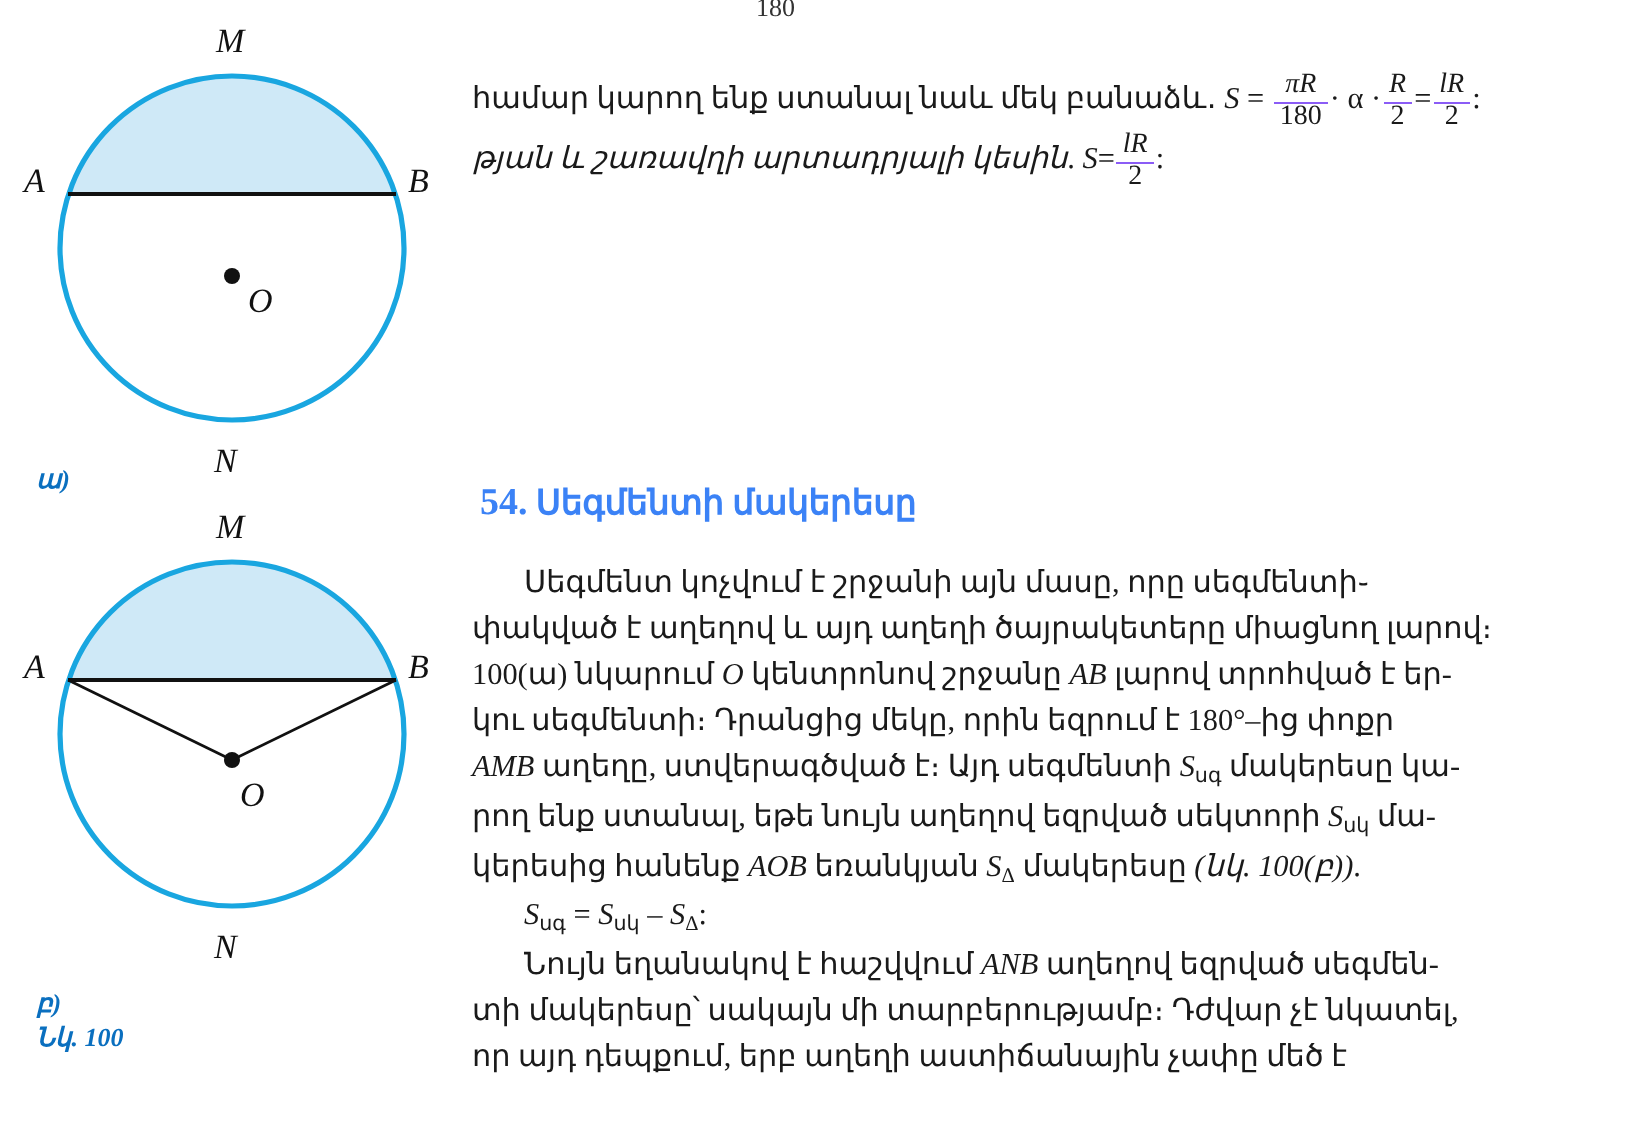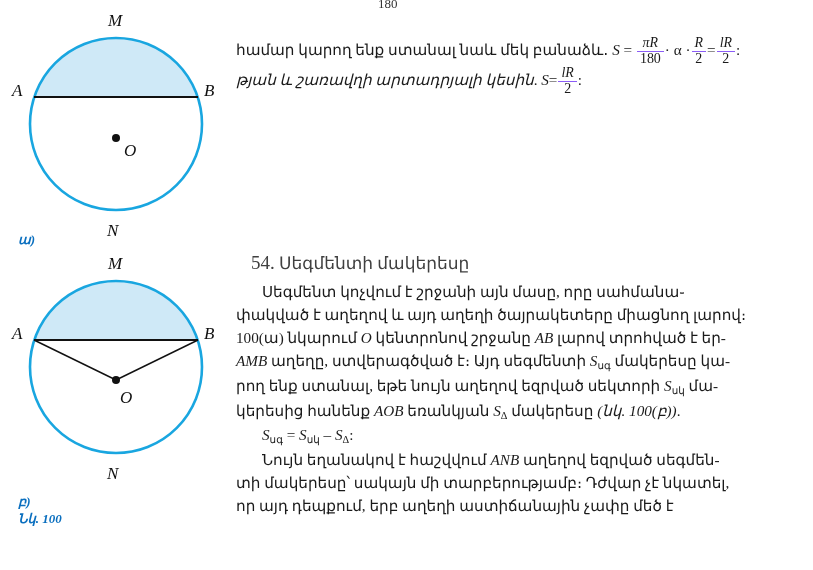--- a/index.html
+++ b/index.html
@@ -96,24 +96,24 @@
   .frac .den {
     display: block;
     padding: 0 3px;
   }
   .sub {
     font-size: 0.68em;
     vertical-align: -0.28em;
     font-style: normal;
   }
   .section-head {
-    color: #404040;
-    font-weight: normal;
+    color: #3b82f6;
+    font-weight: bold;
     font-size: 17px;
-    margin: 15px;
+    margin: 4px;
   }
   .section-head .num { font-size: 19px; }
   .eq-line {
     margin: 0;
     padding-left: 26px;
   }
   .row-1 { position: absolute; top: 24px; left: 0; width: 570px; }
   .row-2 { position: absolute; top: 222px; left: 0; width: 570px; }
   .row-3 { position: absolute; top: 268px; left: 0; width: 570px; }
   
@@ -201,23 +201,24 @@
     </div>
 
     <div class="row-2">
       <p class="section-head">
         <span class="num">54.</span>
         <span>Սեգմենտի մակերեսը</span>
       </p>
     </div>
 
     <div class="row-3">
-      <p class="para indent">Սեգմենտ կոչվում է շրջանի այն մասը, որը սահմանա֊</p>
+      <p class="para indent">Սեգմենտ կոչվում է շրջանի այն մասը, որը սեգմենտի֊</p>
       <p class="para">փակված է աղեղով և այդ աղեղի ծայրակետերը միացնող լարով։</p>
       <p class="para">100(ա) նկարում <i class="mi">O</i> կենտրոնով շրջանը <i class="mi">AB</i> լարով տրոհված է եր-</p>
+      <p class="para">կու սեգմենտի։ Դրանցից մեկը, որին եզրում է 180°–ից փոքր</p>
       <p class="para"><i class="mi">AMB</i> աղեղը, ստվերագծված է։ Այդ սեգմենտի <i class="mi">S</i><span class="sub">սգ</span> մակերեսը կա-</p>
       <p class="para">րող ենք ստանալ, եթե նույն աղեղով եզրված սեկտորի <i class="mi">S</i><span class="sub">սկ</span> մա-</p>
       <p class="para">կերեսից հանենք <i class="mi">AOB</i> եռանկյան <i class="mi">S</i><span class="sub">Δ</span> մակերեսը <i>(նկ. 100(բ))</i>.</p>
       <p class="para eq-line"><i class="mi">S</i><span class="sub">սգ</span> = <i class="mi">S</i><span class="sub">սկ</span> – <i class="mi">S</i><span class="sub">Δ</span>:</p>
       <p class="para indent">Նույն եղանակով է հաշվվում <i class="mi">ANB</i> աղեղով եզրված սեգմեն-</p>
       <p class="para">տի մակերեսը՝ սակայն մի տարբերությամբ։ Դժվար չէ նկատել,</p>
       <p class="para">որ այդ դեպքում, երբ աղեղի աստիճանային չափը մեծ է</p>
     </div>
 
   </div>

